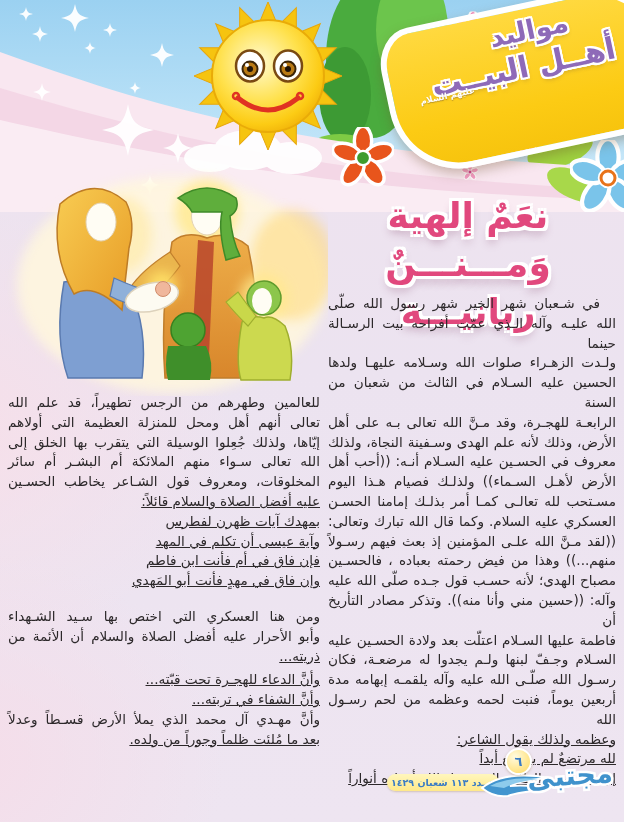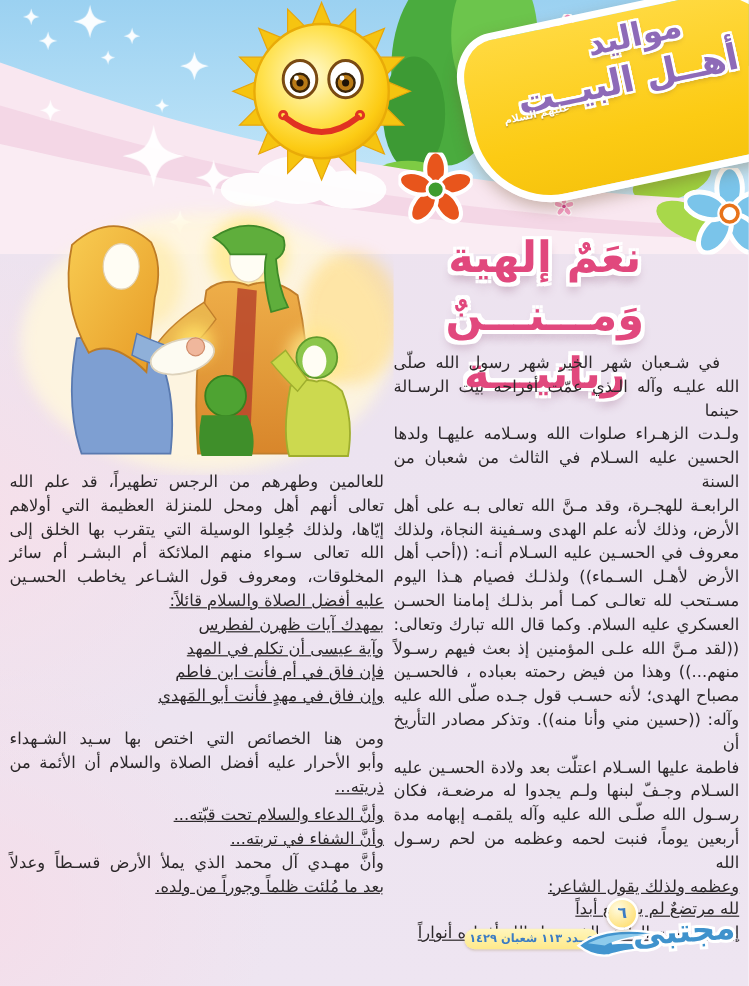--- a/index.html
+++ b/index.html
@@ -23,21 +23,21 @@
     transform:rotate(-12deg);
     box-shadow:0 5px 12px rgba(110,80,40,.35);
   }
   .banner-text{position:absolute;left:0;top:6px;width:100%;text-align:center;direction:rtl;color:#8e6ab8;font-weight:bold;
     text-shadow:-2px -2px 0 #fff,2px -2px 0 #fff,-2px 2px 0 #fff,2px 2px 0 #fff,0 -2px 0 #fff,0 2px 0 #fff,-2px 0 0 #fff,2px 0 0 #fff,0 3px 4px rgba(120,90,60,.35);}
   .banner-l1{font-size:27px;letter-spacing:1px;padding-left:26px;}
   .banner-l2{font-size:30px;margin-top:2px;}
   .banner-small{position:absolute;left:26px;top:64px;font-size:8.5px;color:#fff;font-weight:bold;direction:rtl;text-shadow:0 1px 1px rgba(120,90,40,.5);}
   
   .main-title{
-    position:absolute; right:20px; top:192px; width:300px; text-align:center; direction:rtl;
+    position:absolute; right:6px; top:192px; width:300px; text-align:center; direction:rtl;
     font-weight:bold; color:#e1487d; line-height:48px; font-size:36px;
     text-shadow:-3px -3px 0 #fff,3px -3px 0 #fff,-3px 3px 0 #fff,3px 3px 0 #fff,0 -3px 0 #fff,0 3px 0 #fff,-3px 0 0 #fff,3px 0 0 #fff,0 6px 8px rgba(150,100,130,.45);
   }
   
   .illustration{position:absolute;left:2px;top:160px;width:326px;height:236px;}
   
   .col{position:absolute; direction:rtl; color:#2c282a; font-size:13.6px;}
   .col-right{right:8px;  top:294px; width:288px;}
   .col-left {left:8px;   top:393px; width:312px;}
   .ln{min-height:19.8px; line-height:19.8px; text-align:justify; text-align-last:justify; white-space:normal;}
@@ -271,25 +271,25 @@
       <div class="ln j">تعالى أنهم أهل ومحل للمنزلة العظيمة التي أولاهم</div>
       <div class="ln j">إيّاها، ولذلك جُعِلوا الوسيلة التي يتقرب بها الخلق إلى</div>
       <div class="ln j">الله تعالى سـواء منهم الملائكة أم البشـر أم سائر</div>
       <div class="ln j">المخلوقات، ومعروف قول الشـاعر يخاطب الحسـين</div>
       <div class="ln e">عليه أفضل الصلاة والسلام قائلاً:</div>
       <div class="ln v">بمهدك آيات ظهرن لفطرس</div>
       <div class="ln v">وآية عيسى أن تكلم في المهد</div>
       <div class="ln v">فإن فاق في أم فأنت ابن فاطم</div>
       <div class="ln v">وإن فاق في مهدٍ فأنت أبو المَهدي</div>
       <div class="ln g"></div>
-      <div class="ln j">ومن هنا الخصائص التي اختص بها سـيد الشـهداء</div>
+      <div class="ln j">ومن هنا العسكري التي اختص بها سـيد الشـهداء</div>
       <div class="ln j">وأبو الأحرار عليه أفضل الصلاة والسلام أن الأئمة من</div>
       <div class="ln e">ذريته...</div>
       <div class="ln g2"></div>
-      <div class="ln e">وأنَّ الدعاء والسلام تحت قبّته...</div>
+      <div class="ln e">وأنَّ الدعاء للهجـرة تحت قبّته...</div>
       <div class="ln e">وأنَّ الشفاء في تربته...</div>
       <div class="ln j">وأنَّ مهـدي آل محمد الذي يملأ الأرض قسـطاً وعدلاً</div>
       <div class="ln e">بعد ما مُلئت ظلماً وجوراً من ولده.</div>
     </div>
 
   <div class="footer">
     <div class="issue-strip">
       <span>عــدد ١١٣ شعبان ١٤٢٩</span>
     </div>
     <svg class="swoosh-svg" width="72" height="40" viewBox="0 0 72 40">

